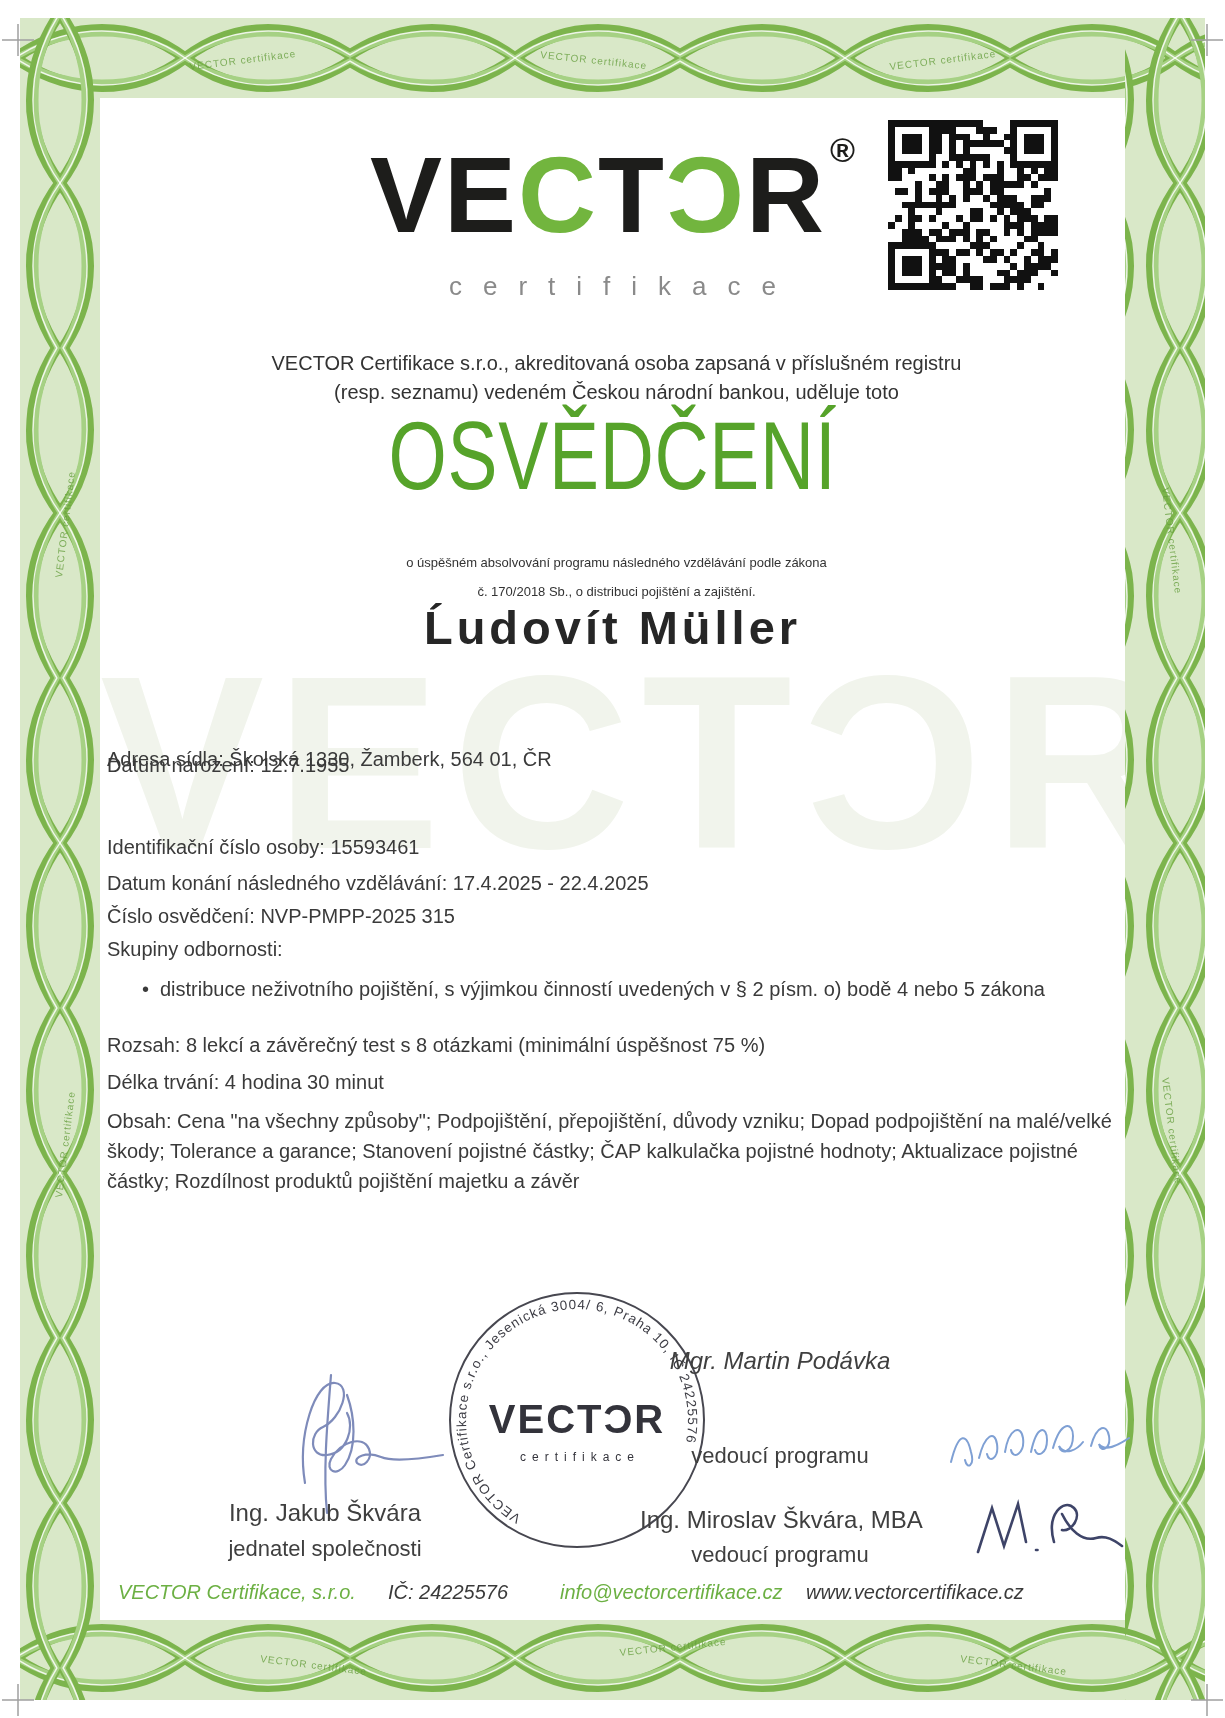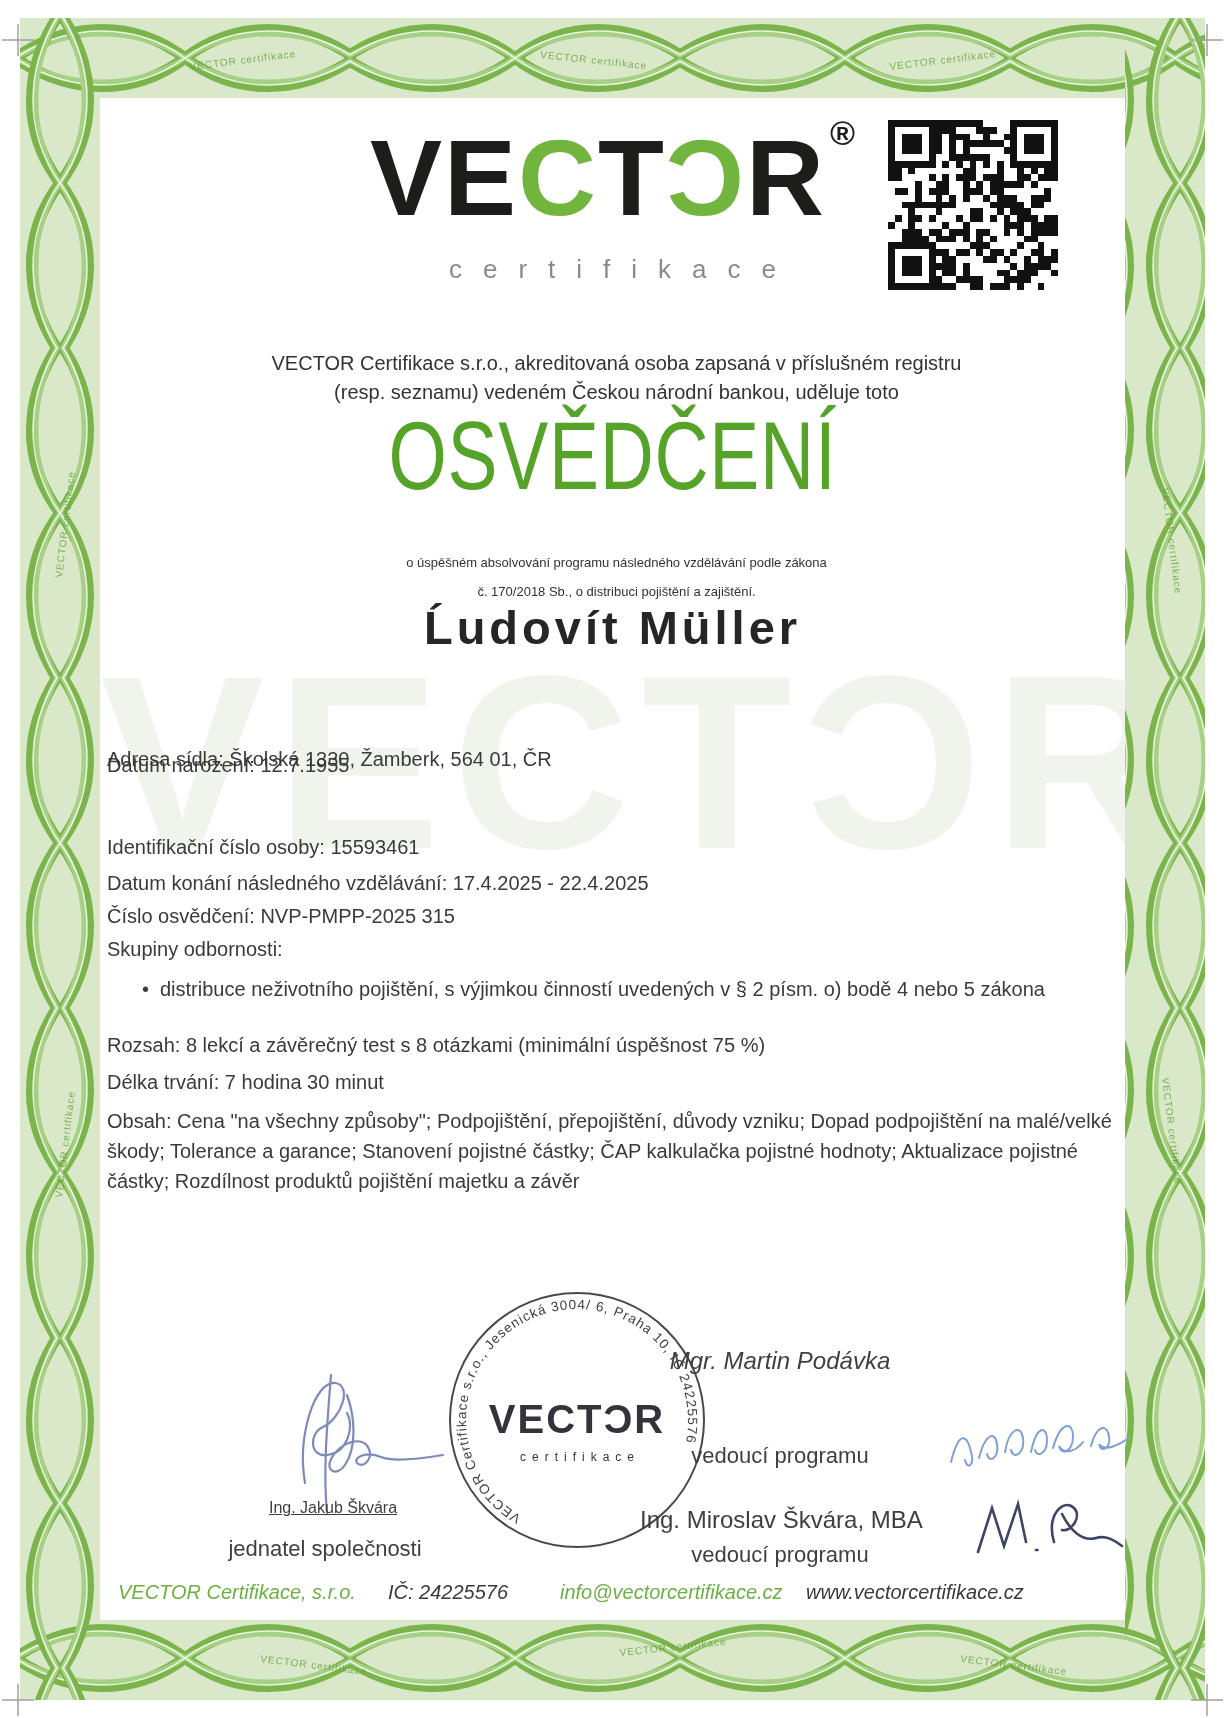--- a/index.html
+++ b/index.html
@@ -17,21 +17,21 @@
   .crop-svg{position:absolute;left:0;top:0;z-index:2;pointer-events:none;}
 
   
   .watermark{position:absolute;left:100px;top:640px;width:1030px;z-index:0;
      font-size:246px;font-weight:bold;line-height:1;letter-spacing:12px;
      color:#f1f4ec;text-align:center;white-space:nowrap;pointer-events:none;}
 
   .content{position:absolute;inset:0;z-index:1;}
 
   
-  .logo-block{position:absolute;left:98px;top:124px;width:1029px;text-align:center;}
+  .logo-block{position:absolute;left:98px;top:141px;width:1029px;text-align:center;}
   .logo-line{font-size:108px;font-weight:bold;line-height:1;color:#1d1d1b;white-space:nowrap;}
   .lk{margin-right:2px;}
   .lk.g{color:var(--brand-green,#72b53e);}
   .reg{font-size:34px;font-weight:bold;position:relative;top:-70px;margin-left:4px;color:#1d1d1b;}
   .logo-sub{margin-top:22px;font-size:26px;color:#8a8a8a;letter-spacing:21px;text-indent:21px;}
   .qr{position:absolute;left:888px;top:120px;width:170px;height:170px;}
   .qr svg{width:100%;height:100%;}
 
   
   .centered{position:absolute;left:98px;width:1029px;text-align:center;margin:4px;}
@@ -52,21 +52,21 @@
   .d-scope{top:1034px}.d-duration{top:1071px}
   .d-obsah{top:1106px;width:1016px;white-space:normal;line-height:30px;}
 
   
   .sig-svg{position:absolute;}
   .sig-jakub{left:275px;top:1365px;}
   .sig-martin{left:945px;top:1412px;}
   .sig-miroslav{left:970px;top:1490px;}
   .stamp{position:absolute;left:442px;top:1285px;}
   .sig-label{position:absolute;text-align:center;color:#3f3f3f;white-space:nowrap;}
-  .l-name{left:168px;top:1499px;width:330px;font-size:16px;text-decoration:underline;}
+  .l-name{left:160px;top:1499px;width:330px;font-size:24px;}
   .l-role{left:160px;top:1536px;width:330px;font-size:22px;}
   .rt-name{left:640px;top:1347px;width:280px;font-size:24px;font-style:italic;}
   .rt-role{left:640px;top:1443px;width:280px;font-size:22px;}
   .rb-name{left:640px;top:1506px;width:280px;font-size:24px;}
   .rb-role{left:640px;top:1542px;width:280px;font-size:22px;}
 
   
   .foot{position:absolute;top:1581px;font-size:20px;white-space:nowrap;font-style:italic;}
   .f-company{left:118px;color:var(--footer-green,#6cb043);}
   .f-ic{left:388px;color:#3a3a3a;}
@@ -501,21 +501,21 @@
     <h2 class="centered name">Ĺudovít Müller</h2>
 
     <div class="detail d-birth"><span class="lbl">Datum narození:</span> <span class="val">12.7.1955</span></div>
     <div class="detail d-address"><span class="lbl">Adresa sídla:</span> <span class="val">Školská 1330, Žamberk, 564 01, ČR</span></div>
     <div class="detail d-pid"><span class="lbl">Identifikační číslo osoby:</span> <span class="val">15593461</span></div>
     <div class="detail d-course"><span class="lbl">Datum konání následného vzdělávání:</span> <span class="val">17.4.2025 - 22.4.2025</span></div>
     <div class="detail d-cert"><span class="lbl">Číslo osvědčení:</span> <span class="val">NVP-PMPP-2025 315</span></div>
     <div class="detail d-groups">Skupiny odbornosti:</div>
     <div class="detail d-bullet">distribuce neživotního pojištění, s výjimkou činností uvedených v § 2 písm. o) bodě 4 nebo 5 zákona</div>
     <div class="detail d-scope"><span class="lbl">Rozsah:</span> <span class="val">8 lekcí a závěrečný test s 8 otázkami (minimální úspěšnost 75 %)</span></div>
-    <div class="detail d-duration"><span class="lbl">Délka trvání:</span> <span class="val">7 hodina 30 minut</span></div>
+    <div class="detail d-duration"><span class="lbl">Délka trvání:</span> <span class="val">4 hodina 30 minut</span></div>
     <div class="detail d-obsah"><span class="lbl">Obsah:</span> <span class="val">Cena "na všechny způsoby"; Podpojištění, přepojištění, důvody vzniku; Dopad podpojištění na malé/velké škody; Tolerance a garance; Stanovení pojistné částky; ČAP kalkulačka pojistné hodnoty; Aktualizace pojistné částky; Rozdílnost produktů pojištění majetku a závěr</span></div>
 
     <svg class="sig-svg sig-jakub" width="180" height="150" viewBox="0 0 180 150">
       <g fill="none" stroke="#7e8bba" stroke-width="2.2" stroke-linecap="round">
         <path d="M30,118 C22,70 40,16 60,18 C78,20 66,54 48,62 C34,68 34,92 52,90 C72,88 80,62 72,48 M72,30 C80,52 82,82 70,100 C62,112 50,106 56,94 C66,76 88,70 94,84 C98,94 88,104 82,98 C78,92 92,86 106,92 C118,97 144,94 168,90"></path>
         <path d="M56,10 C52,60 48,108 52,148"></path>
       </g>
     </svg>
 
     <svg class="stamp" width="270" height="270" viewBox="0 0 270 270">

